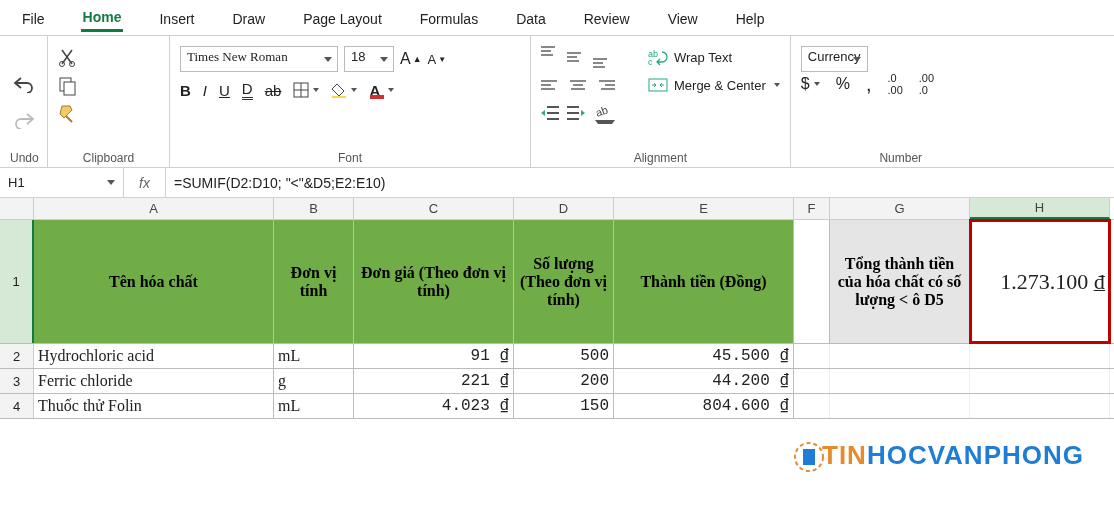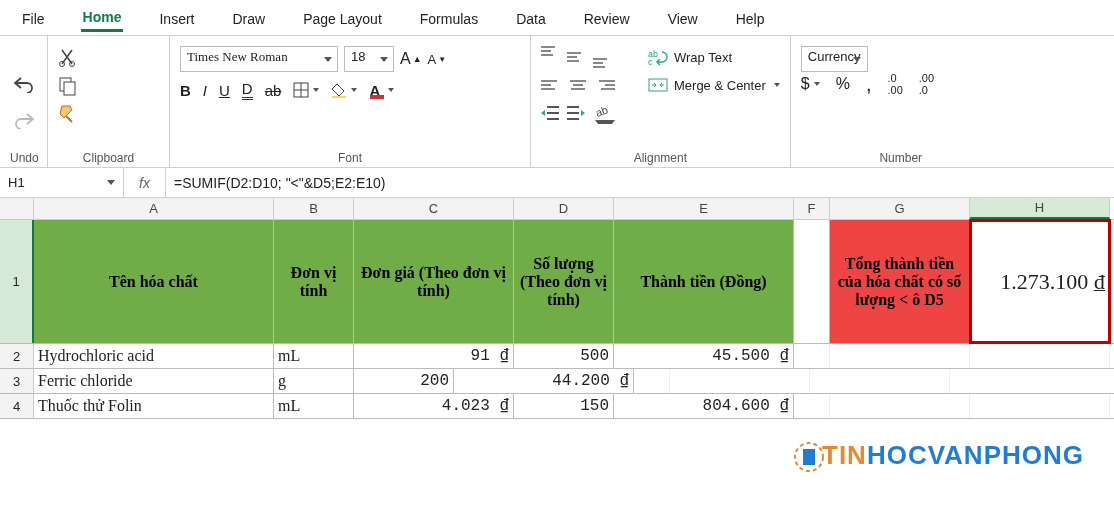--- a/index.html
+++ b/index.html
@@ -67,21 +67,21 @@
 .col-hdr.sel { background: #d6e8d6; border-bottom: 2px solid #107c41; }
 .cA { width: 240px; } .cB { width: 80px; } .cC { width: 160px; } .cD { width: 100px; } .cE { width: 180px; } .cF { width: 36px; } .cG { width: 140px; } .cH { width: 140px; }
 
 
 .grid { font-family: "Times New Roman", serif; }
 .row { display: flex; border-bottom: 1px solid #bbb; }
 .row-hdr { width: 34px; border-right: 1px solid #ccc; background: #f3f3f3; text-align: center; font-family: "Segoe UI", sans-serif; font-size: 13px; display: flex; align-items: center; justify-content: center; }
 .row-hdr.sel { background: #d6e8d6; border-right: 2px solid #107c41; }
 .cell { border-right: 1px solid #bbb; padding: 2px 4px; font-size: 16px; display: flex; align-items: center; min-height: 24px; }
 .cell.hdr-green { background: #70ad47; color: #000; font-weight: bold; justify-content: center; text-align: center; }
-.cell.hdr-yellow { background: #ef4444; color: #000; font-weight: bold; justify-content: center; text-align: center; }
+.cell.hdr-yellow { background: #e5e5e5; color: #000; font-weight: bold; justify-content: center; text-align: center; }
 .cell.num { justify-content: flex-end; font-family: Liberation Mono, monospace; }
 .cell.h1-sel { outline: 3px solid #c00000; outline-offset: -2px; justify-content: flex-end; font-size: 22px; }
 .row.r1 { height: 124px; }
 .row.r1 .cell { align-items: center; }
 
 
 .watermark { position: absolute; right: 30px; top: 440px; font-size: 26px; font-weight: 800; color: #1f7dd6; letter-spacing: 1px; font-family: Arial, sans-serif; z-index: 2; pointer-events: none; }
 .watermark .orange { color: #e68a2e; }
 </style>
 </head>
@@ -322,20 +322,21 @@
     <div class="cell num cE">45.500 ₫</div>
     <div class="cell cF" style="border-right:1px solid #eee"></div>
     <div class="cell cG" style="border-right:1px solid #eee"></div>
     <div class="cell cH" style="border-right:1px solid #eee"></div>
   </div>
 
   <div class="row">
     <div class="row-hdr">3</div>
     <div class="cell cA">Ferric chloride</div>
     <div class="cell cB">g</div>
+    <div class="cell num cC">221 ₫</div>
     <div class="cell num cD">200</div>
     <div class="cell num cE">44.200 ₫</div>
     <div class="cell cF" style="border-right:1px solid #eee"></div>
     <div class="cell cG" style="border-right:1px solid #eee"></div>
     <div class="cell cH" style="border-right:1px solid #eee"></div>
   </div>
 
   <div class="row">
     <div class="row-hdr">4</div>
     <div class="cell cA">Thuốc thử Folin</div>

